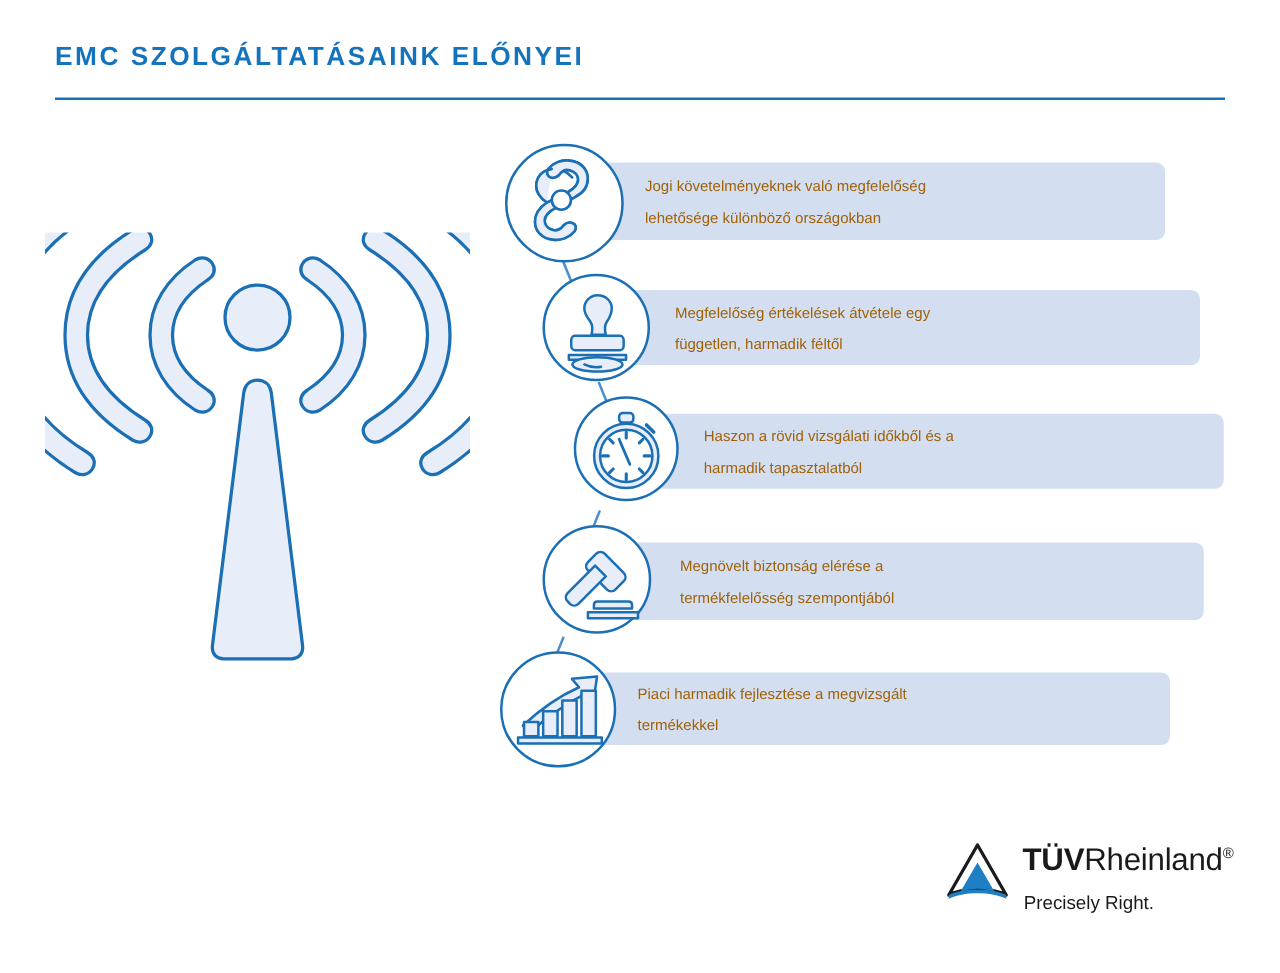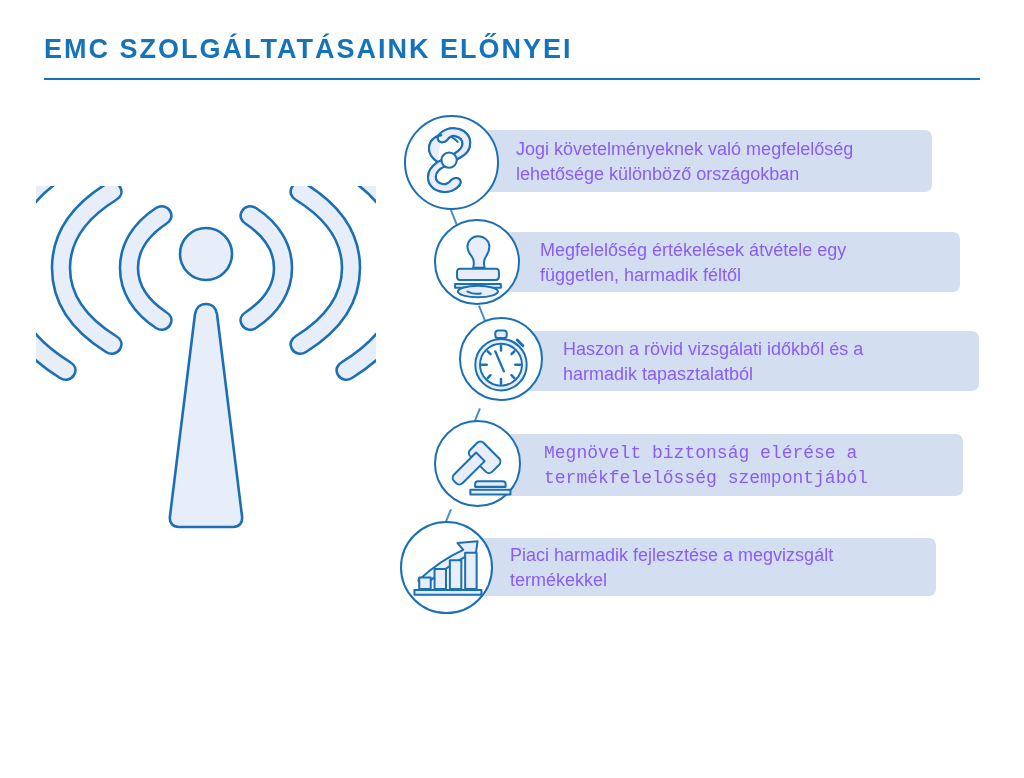--- a/index.html
+++ b/index.html
@@ -20,21 +20,21 @@
     width: 1024px;
     height: 778px;
     background: #ffffff;
   }
 
   
   .title {
     position: absolute;
     left: 44px;
     top: 34px;
-    font-size: 27px;
+    font-size: 21px;
     font-weight: bold;
     letter-spacing: 2.0px;
     color: #1573bc;
     white-space: nowrap;
   }
   .title-rule {
     position: absolute;
     left: 44px;
     top: 78px;
     width: 936px;
@@ -64,22 +64,22 @@
   .item {
     position: absolute;
   }
   .item-box {
     position: absolute;
     background: #d3dff1;
     border-radius: 7px;
   }
   .item-text {
     position: absolute;
-    color: #8b5cf6;
-    font-size: 18px;
+    color: #a16207;
+    font-size: 12px;
     line-height: 25px;
     white-space: pre-line;
     pointer-events: auto;
   }
   .item-circle {
     position: absolute;
     border-radius: 50%;
     background: #ffffff;
     border: 2px solid #1b6fb5;
     box-sizing: border-box;
@@ -236,21 +236,21 @@
                 <path d="M31 59 L28 62"></path>
             </g>
             <path d="M36 34 L45 55" fill="none" stroke-width="2.4"></path>
           </g>
         </svg>
       </div>
     </div>
 
     <div class="item">
       <div class="item-box" style="left:500px; top:434px; width:463px; height:62px;"></div>
-      <div class="item-text" style="left:544px; top:441px; width:418px;font-family:Liberation Mono, monospace;">Megnövelt biztonság elérése a
+      <div class="item-text" style="left:544px; top:441px; width:418px;">Megnövelt biztonság elérése a
 termékfelelősség szempontjából</div>
       <div class="item-circle" style="left:434px; top:420px; width:87px; height:87px;">
         <svg viewBox="0 0 87 87" width="83" height="83">
           <g fill="#e8eef9" stroke="#1b6fb5" stroke-width="2.1" stroke-linejoin="round" stroke-linecap="round">
             <path d="M43 22 C45 20 48 20 50 22 L66 38 C68 40 68 43 66 45 L59 52
                      C57 54 54 54 52 52 L36 36 C34 34 34 31 36 29 Z"></path>
             <path d="M19 62 C17 60 17 57 19 55 L42 32 L51 41 L28 64 C26 66 23 66 21 64 Z"></path>
             <path d="M44 62 L70 62 C72 62 73 63 73 65 L73 68 L41 68 L41 65 C41 63 42 62 44 62 Z"></path>
             <path d="M36 71 L78 71 L78 76 L36 76 Z"></path>
           </g>
@@ -272,14 +272,27 @@
             <rect x="50" y="39" width="12" height="30"></rect>
             <rect x="66" y="31" width="12" height="38"></rect>
             <path d="M13 70 L83 70 L83 75 L13 75 Z"></path>
           </g>
         </svg>
       </div>
     </div>
 
   </div>
 
+  <div class="logo">
+    <div class="logo-mark">
+      <svg viewBox="0 0 60 48" width="60" height="48">
+        <path d="M30 2 L53 42 C42 36 18 36 7 42 Z" fill="none" stroke="#1a1a1a" stroke-width="2.6" stroke-linejoin="round"></path>
+        <path d="M30 16 L44 40 C37 36 23 36 16 40 Z" fill="#1f7fc4"></path>
+        <path d="M7 42 C18 36 42 36 53 42 L53 45 C42 39 18 39 7 45 Z" fill="#1f7fc4"></path>
+      </svg>
+    </div>
+    <div class="logo-wordmark">
+      <span class="tuv">TÜV</span><span>Rheinland</span><span class="reg">®</span>
+    </div>
+    <div class="logo-tagline">Precisely Right.</div>
+  </div>
 
 </div>
 
 </body></html>

